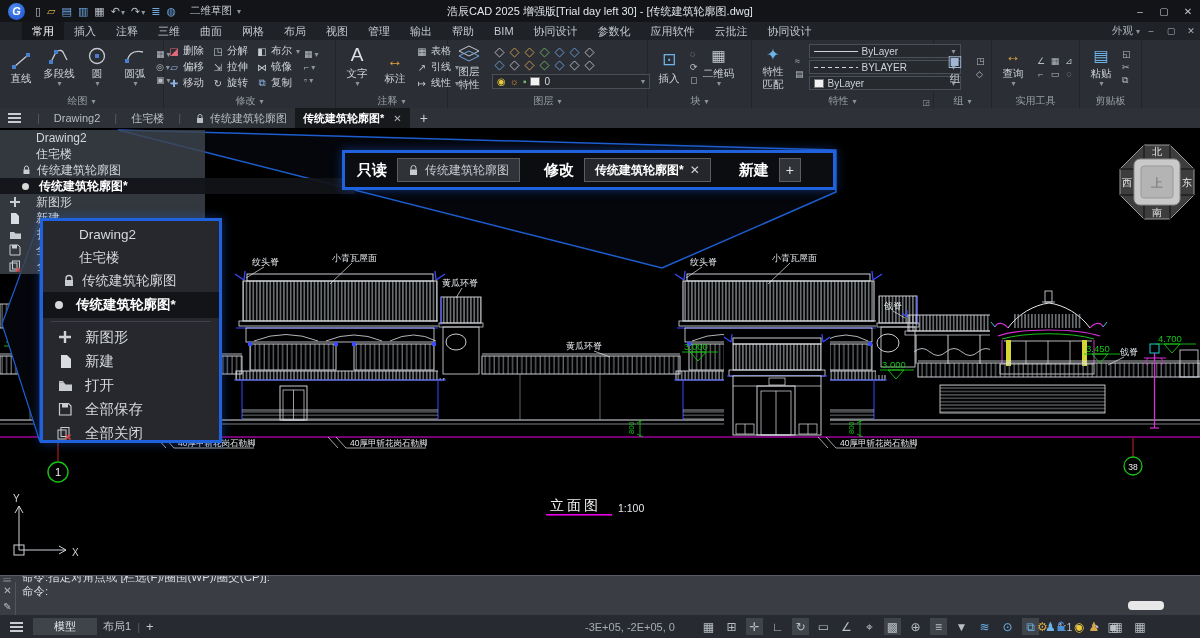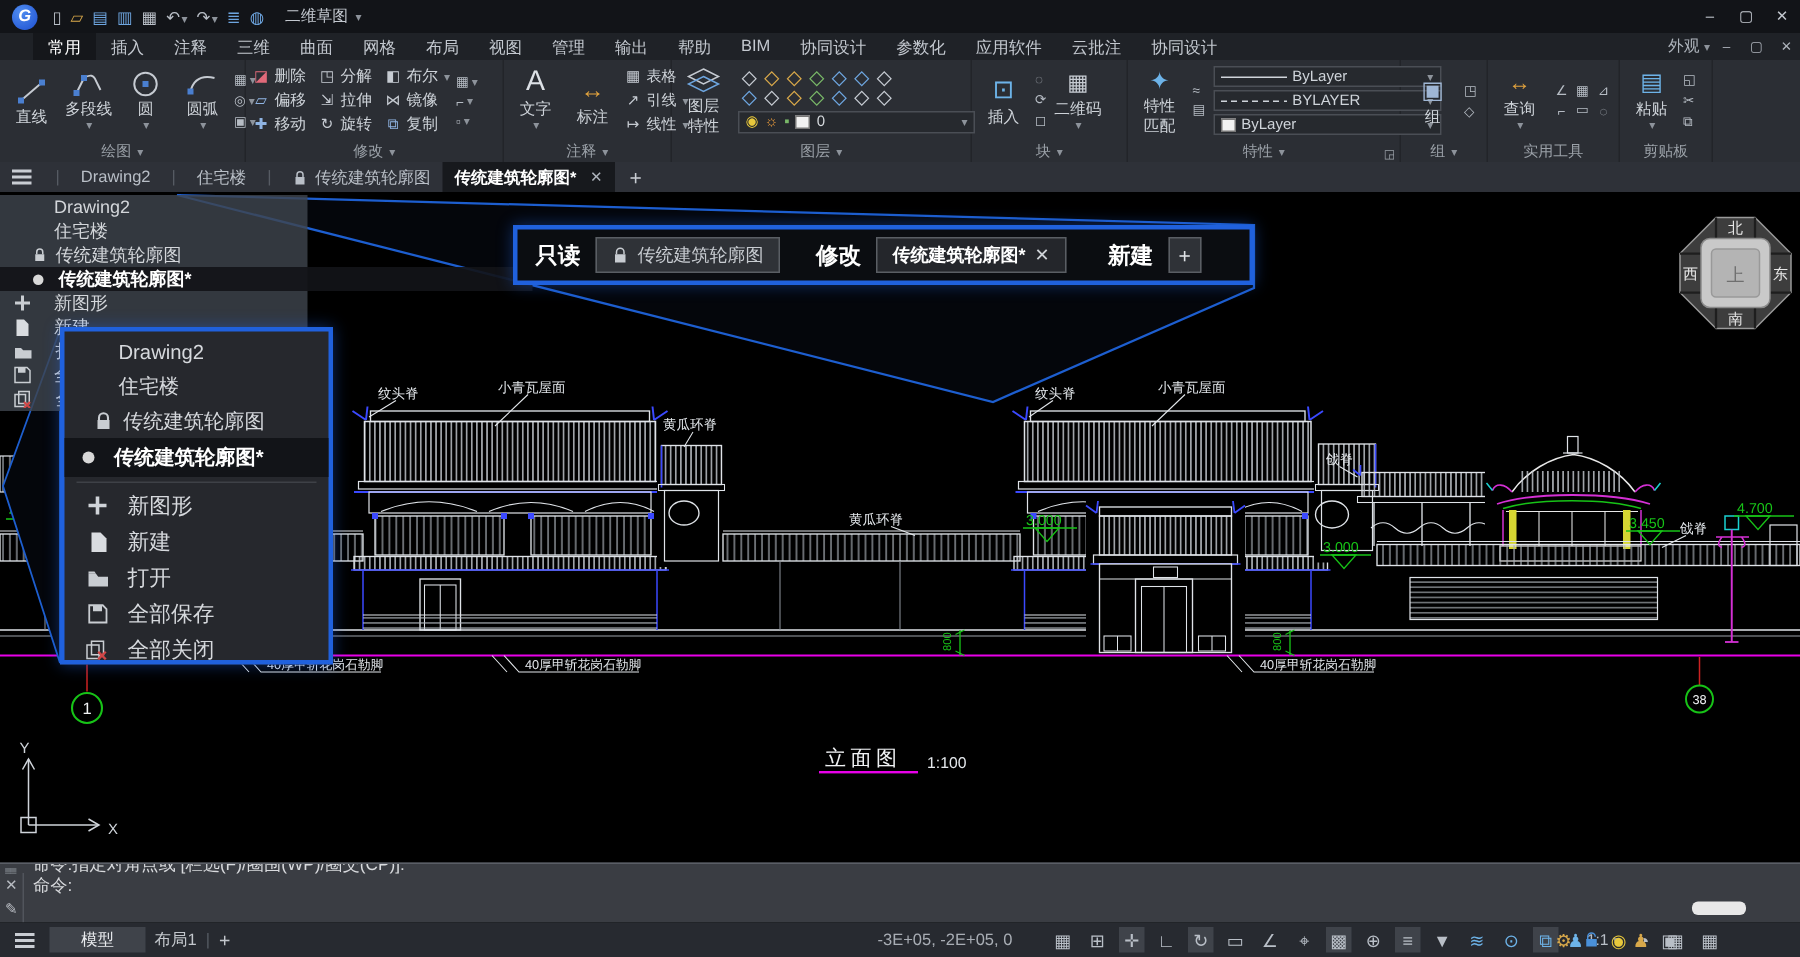--- a/index.html
+++ b/index.html
@@ -131,20 +131,21 @@
       <span class="qi">▦</span>
       <span class="qi"><span>↶</span><span class="caret">▾</span></span>
       <span class="qi"><span>↷</span><span class="caret">▾</span></span>
       <span class="qi blue">≣</span>
       <span class="qi blue">◍</span>
     </div>
     <div class="wschip">
       <span>二维草图</span>
       <span class="caret">▾</span>
     </div>
+    <div class="title-center">浩辰CAD 2025 增强版[Trial day left 30] - [传统建筑轮廓图.dwg]</div>
     <div class="winctl">
       <span>–</span>
       <span>▢</span>
       <span>✕</span>
     </div>
   </div>
 
   <div class="menubar">
     <div style="width:22px"></div>
     <div class="mtab active">常用</div>

